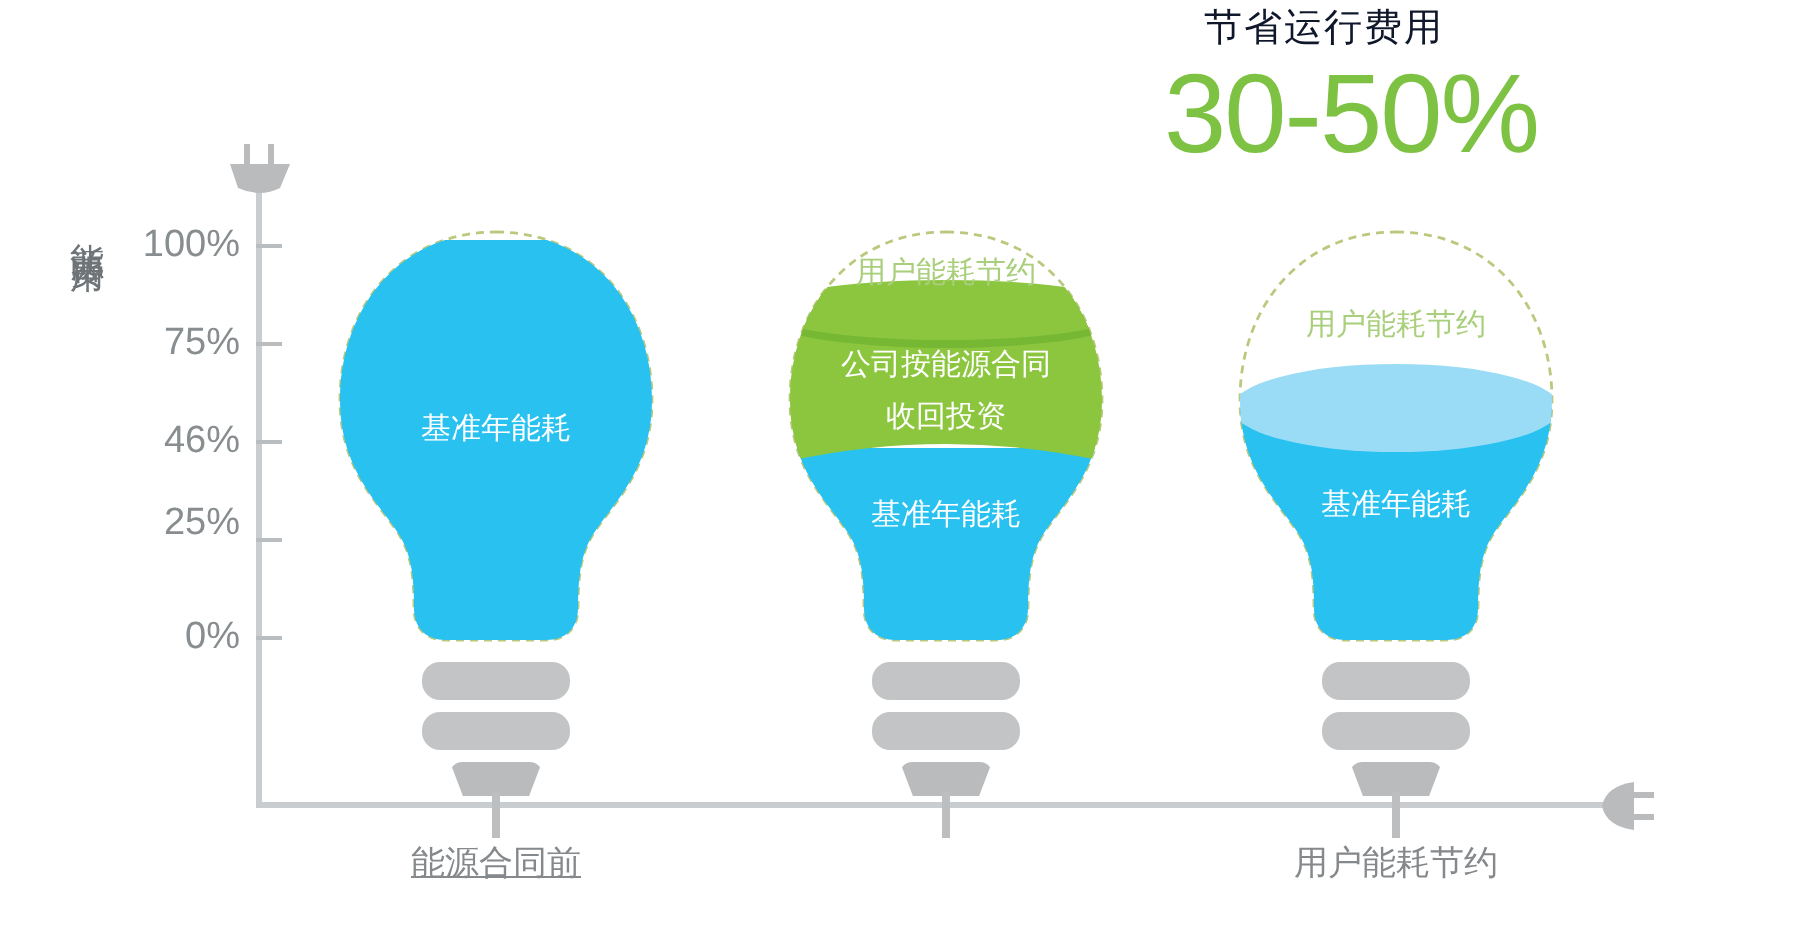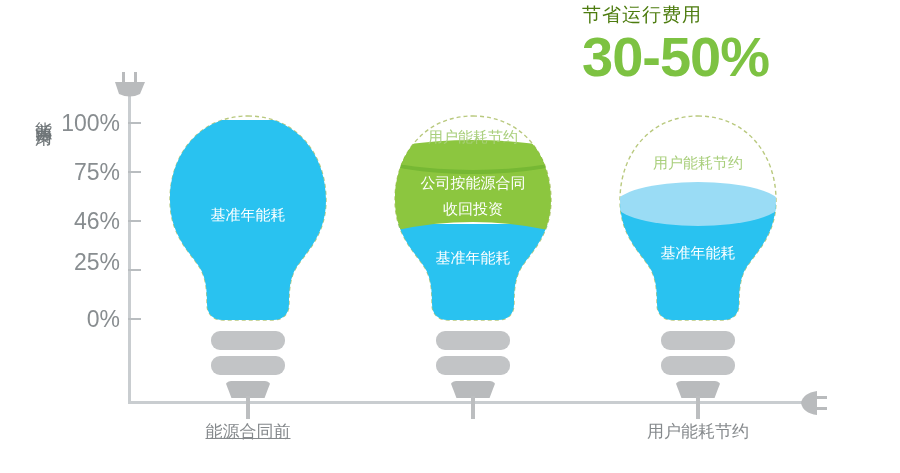--- a/index.html
+++ b/index.html
@@ -21,28 +21,28 @@
   
   .headline-wrap {
     position: absolute;
     right: 58px;
     top: 2px;
     text-align: left;
     width: 260px;
   }
   .headline-small {
     font-size: 19px;
-    color: #4d7c0f;
+    color: #0f172a;
     letter-spacing: 1px;
     line-height: 26px;
-    margin-left: 0;
+    margin-left: 20px;
   }
   .headline-big {
     font-size: 56px;
-    font-weight: bold;
+    font-weight: normal;
     color: #7dc242;
     line-height: 58px;
     letter-spacing: -1px;
   }
 
   
   .y-axis-line {
     position: absolute;
     left: 128px;
     top: 92px;
@@ -66,21 +66,21 @@
     font-size: 17px;
     color: #6e7477;
     line-height: 26px;
     letter-spacing: 0;
     text-align: center;
   }
   .tick {
     position: absolute;
     height: 20px;
     line-height: 20px;
-    font-size: 23px;
+    font-size: 19px;
     color: #888d90;
     text-align: right;
     width: 62px;
     left: 58px;
   }
   .tick-mark {
     position: absolute;
     left: 128px;
     width: 13px;
     height: 2px;

